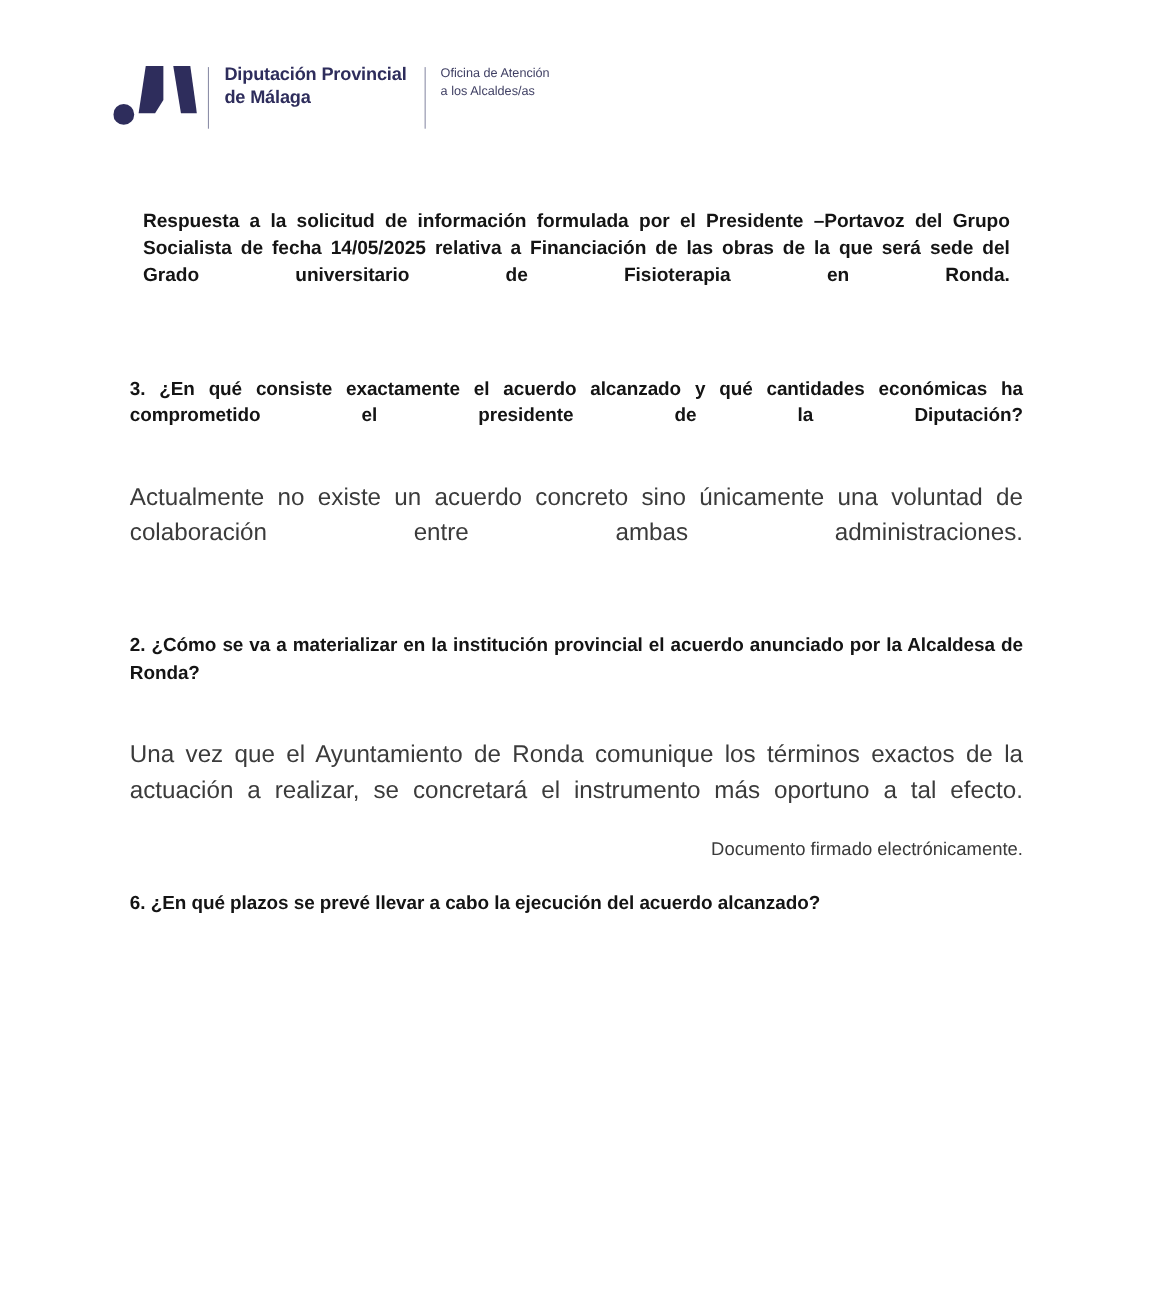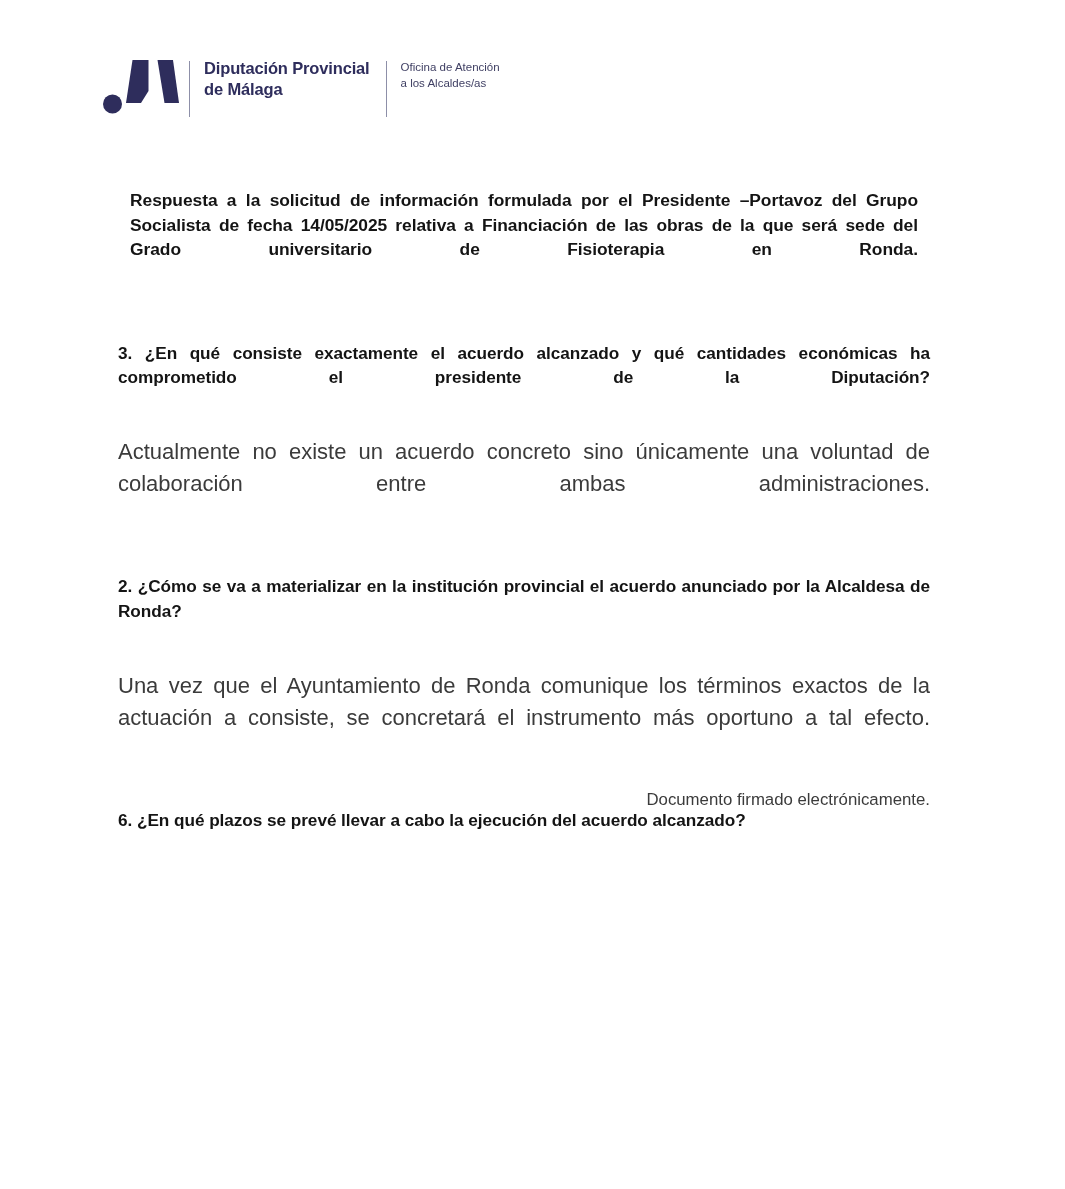--- a/index.html
+++ b/index.html
@@ -137,21 +137,20 @@
   .signature-line {
     position: absolute;
     left: 118px;
     top: 760px;
     width: 812px;
     text-align: right;
     font-size: 16.8px;
     font-weight: 400;
     color: #3b3b3b;
     line-height: 1.4;
-    margin-top: 28px;
   }
 </style>
 </head>
 <body>
 
 <div class="page">
 
   <div class="letterhead">
 
     <svg class="logo-mark" viewBox="0 0 76 56" aria-hidden="true">
@@ -183,21 +182,21 @@
     <div class="gap-title-q1"></div>
 
     <p class="question justified">3. ¿En qué consiste exactamente el acuerdo alcanzado y qué cantidades económicas ha comprometido el presidente de la Diputación?</p>
     <div class="gap-q-a"></div>
     <p class="answer justified">Actualmente no existe un acuerdo concreto sino únicamente una voluntad de colaboración entre ambas administraciones.</p>
 
     <div class="gap-a-q"></div>
 
     <p class="question justified">2. ¿Cómo se va a materializar en la institución provincial el acuerdo anunciado por la Alcaldesa de Ronda?</p>
     <div class="gap-q-a"></div>
-    <p class="answer justified">Una vez que el Ayuntamiento de Ronda comunique los términos exactos de la actuación a consiste, se concretará el instrumento más oportuno a tal efecto.</p>
+    <p class="answer justified">Una vez que el Ayuntamiento de Ronda comunique los términos exactos de la actuación a realizar, se concretará el instrumento más oportuno a tal efecto.</p>
 
     <div class="gap-a-q"></div>
 
     <p class="question">6. ¿En qué plazos se prevé llevar a cabo la ejecución del acuerdo alcanzado?</p>
     <div class="gap-q-a"></div>
 
   </div>
 
   <div class="signature-line">Documento firmado electrónicamente.</div>
 

